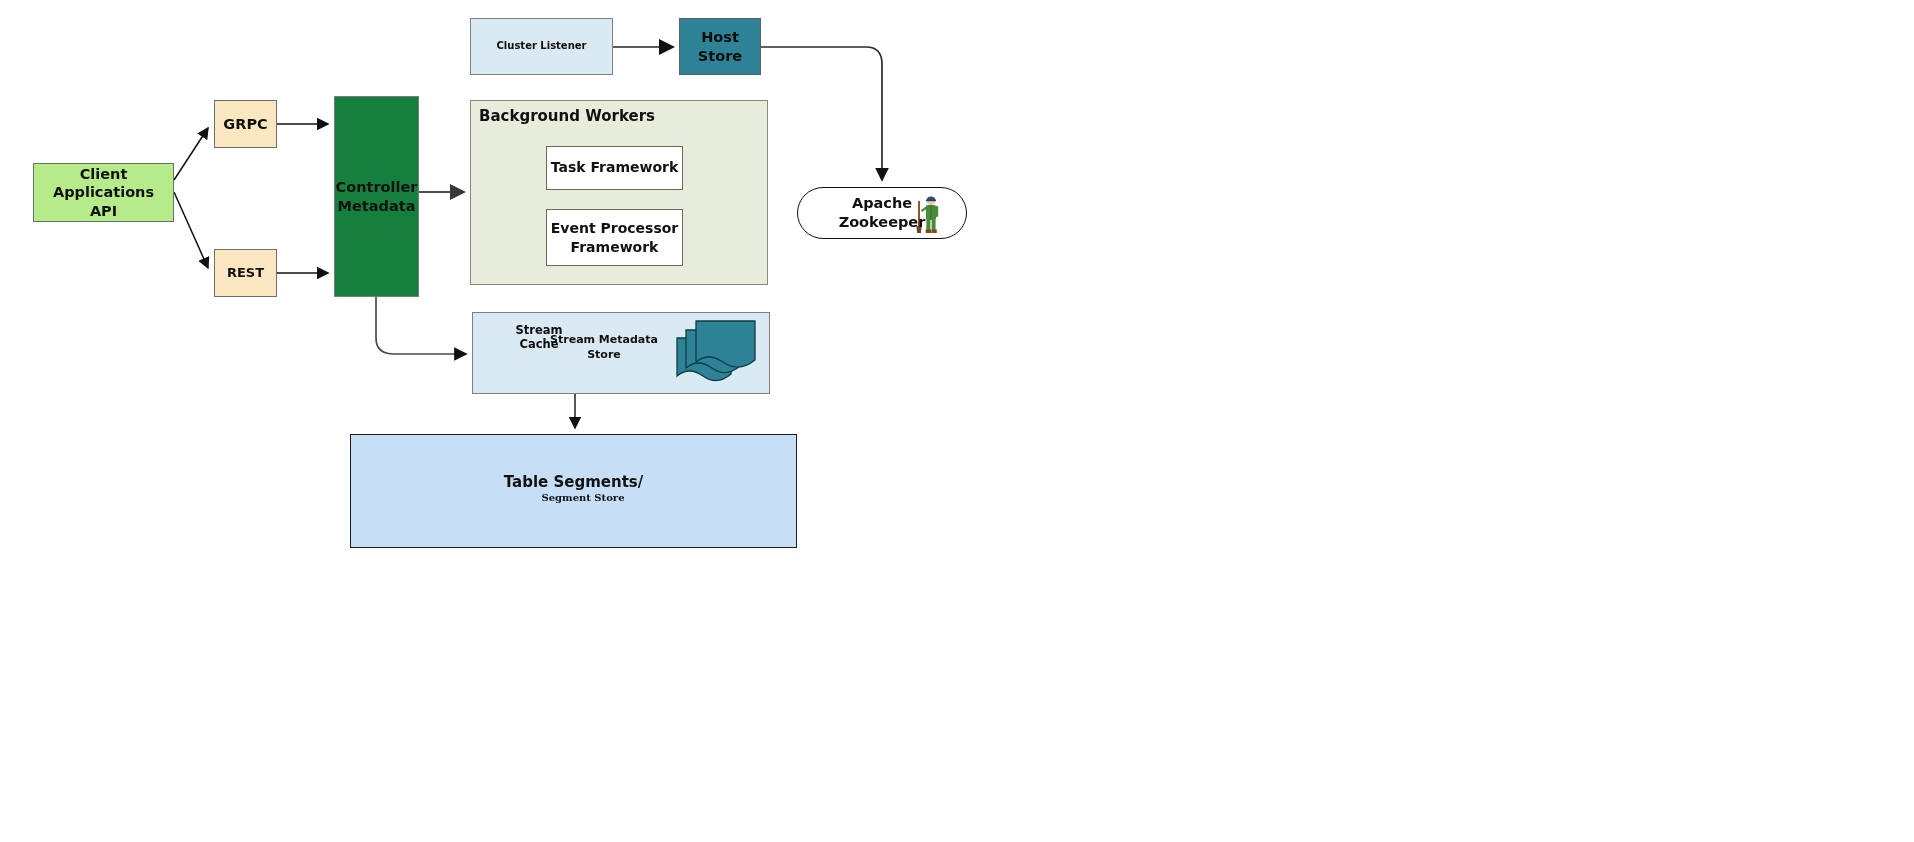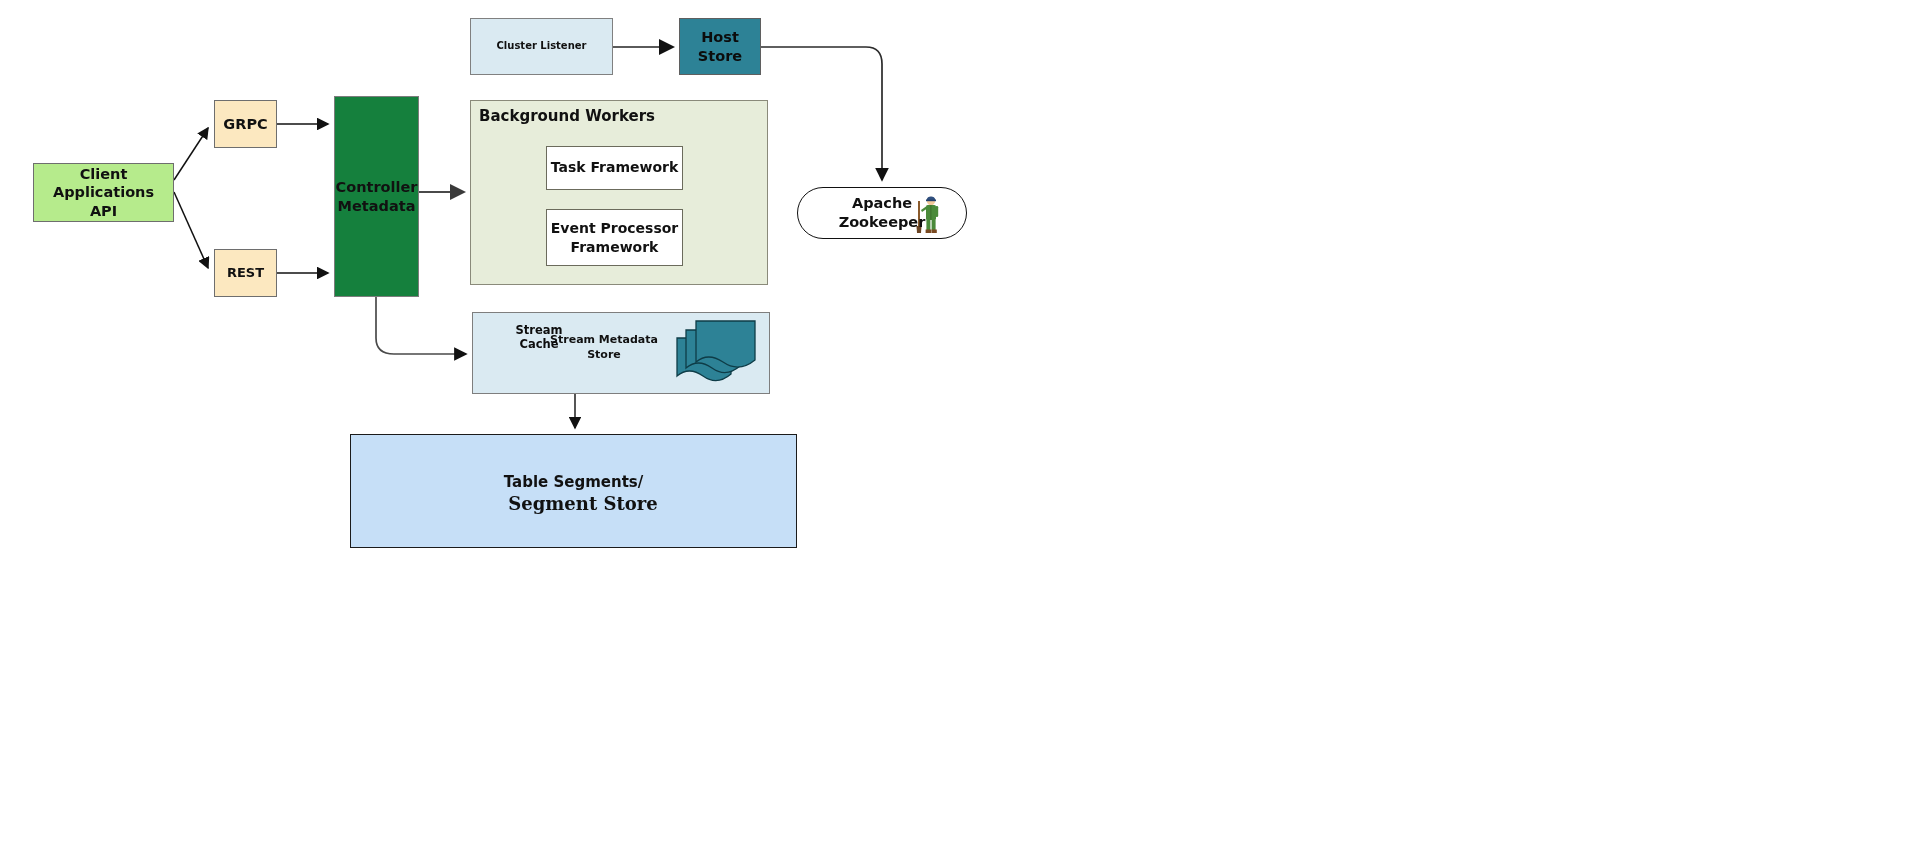--- a/index.html
+++ b/index.html
@@ -173,21 +173,21 @@
     border: 1.6px solid #1b1b1b;
     display: block;
     margin-left: 20px;
   }
   #ts-label {
     position: absolute;
     left: 0; right: 0; top: 38px;
     text-align: center;
   }
   #ts-line1 { font-size: 15px; font-weight: bold; font-family: "DejaVu Sans","Liberation Sans",sans-serif; display:block; }
-  #ts-line2 { font-size: 18px; font-family: "DejaVu Serif","Liberation Serif",serif; display:block;padding-left:19px; }
+  #ts-line2 { font-size: 10px; font-family: "DejaVu Serif","Liberation Serif",serif; display:block;padding-left:19px; }
   #edges { position: absolute; left:0; top:0; width:1914px; height:842px; z-index: 1; }
 </style>
 </head>
 <body>
 
 <div id="canvas">
 
   <svg id="edges" xmlns="http://www.w3.org/2000/svg">
     <defs>
       <marker id="arrow-dark" markerWidth="8" markerHeight="8" refX="7" refY="4" orient="auto">

